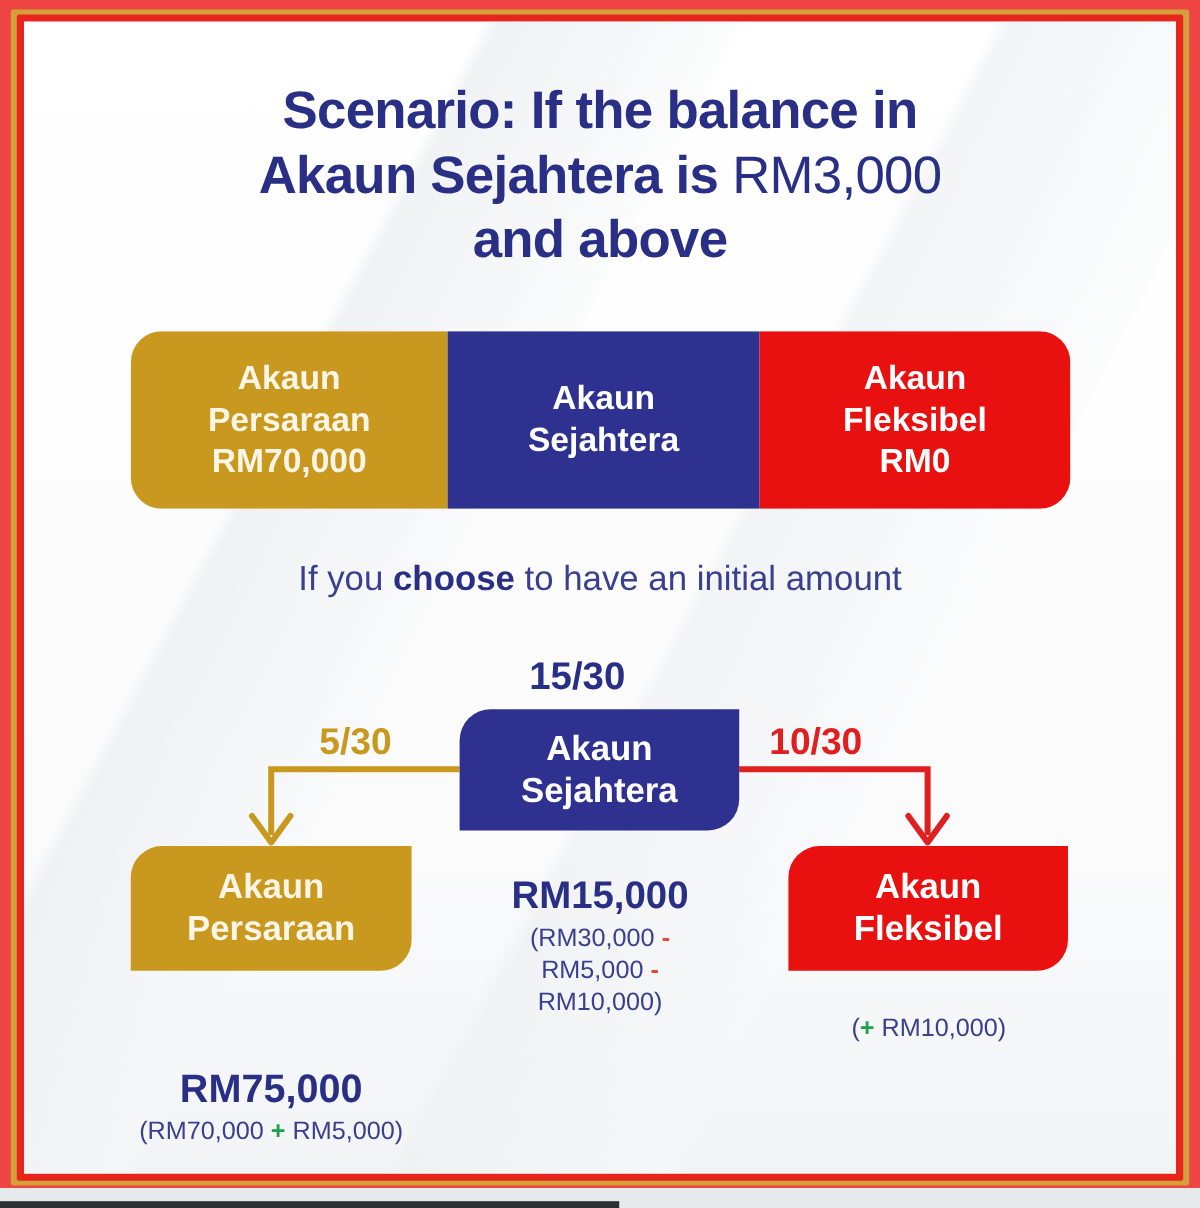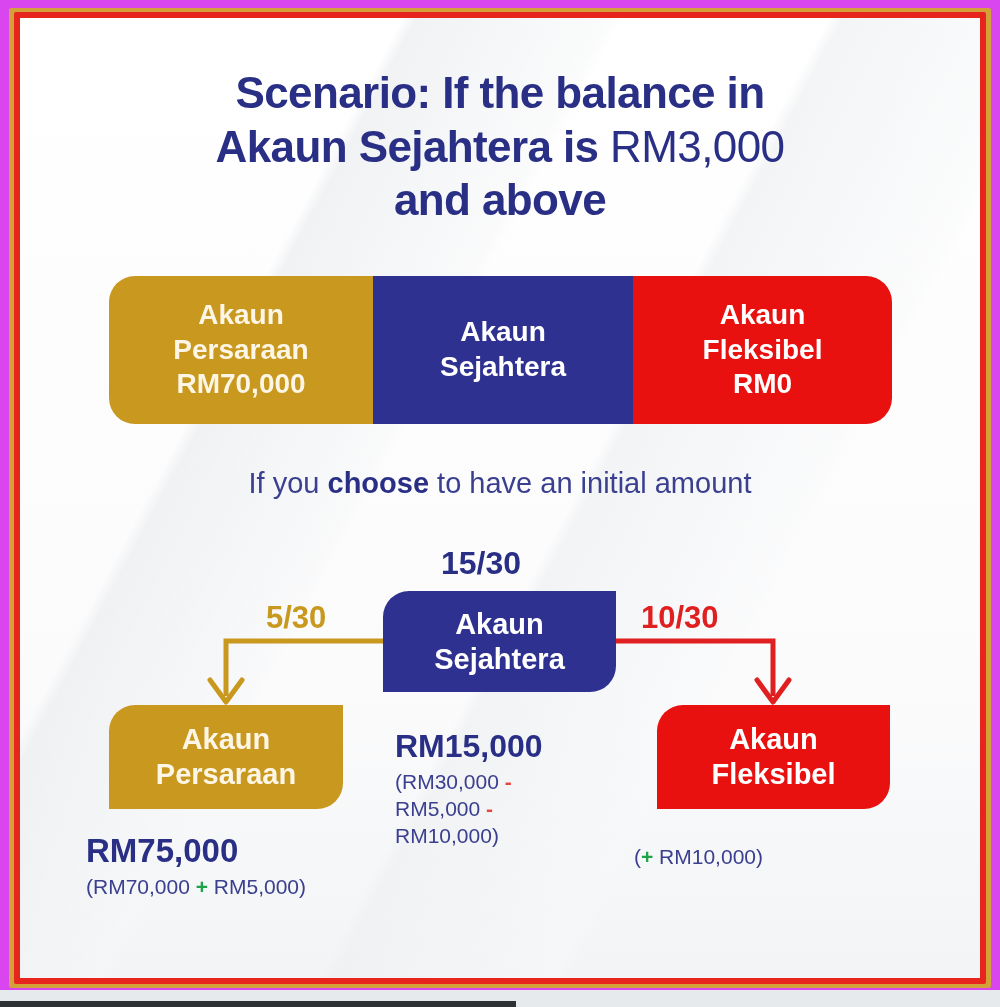--- a/index.html
+++ b/index.html
@@ -7,21 +7,21 @@
     padding: 0;
     background: #ffffff;
   }
   body {
     font-family: "Liberation Sans", sans-serif;
   }
   .screen {
     position: relative;
     width: 1000px;
     height: 1007px;
-    background: #d946ef;
+    background: #ef4444;
     overflow: hidden;
   }
   
   .frame-gold {
     position: absolute;
     left: 9px;
     top: 8px;
     width: 982px;
     height: 980px;
     background: #d4a03a;
@@ -193,38 +193,39 @@
     top: 687px;
     width: 233px;
     height: 104px;
     background: #e8110f;
     font-size: 29px;
   }
 
   
   .result {
     position: absolute;
+    text-align: center;
     color: #2a2f86;
   }
   .result .big {
     font-size: 33px;
     font-weight: bold;
     line-height: 1.15;
     white-space: nowrap;
   }
   .result .small {
     font-size: 21px;
     line-height: 1.22;
     color: #3a3f8f;
     margin-top: 4px;
   }
   .op-plus  { color: #1ea34a; font-weight: bold; }
   .op-minus { color: #e8453c; font-weight: bold; }
 
-  .result-left   { left: 66px;  top: 814px; width: 280px; }
+  .result-left   { left: 66px;  top: 870px; width: 280px; }
   .result-right  { left: 614px; top: 822px; width: 280px; }
   .result-center { left: 375px; top: 710px; width: 210px; }
   .result-center .big   { font-size: 32px; }
   .result-center .small { font-size: 21px; line-height: 1.3; margin-top: 3px; }
 </style>
 </head>
 <body>
 
 <div class="screen">
 

